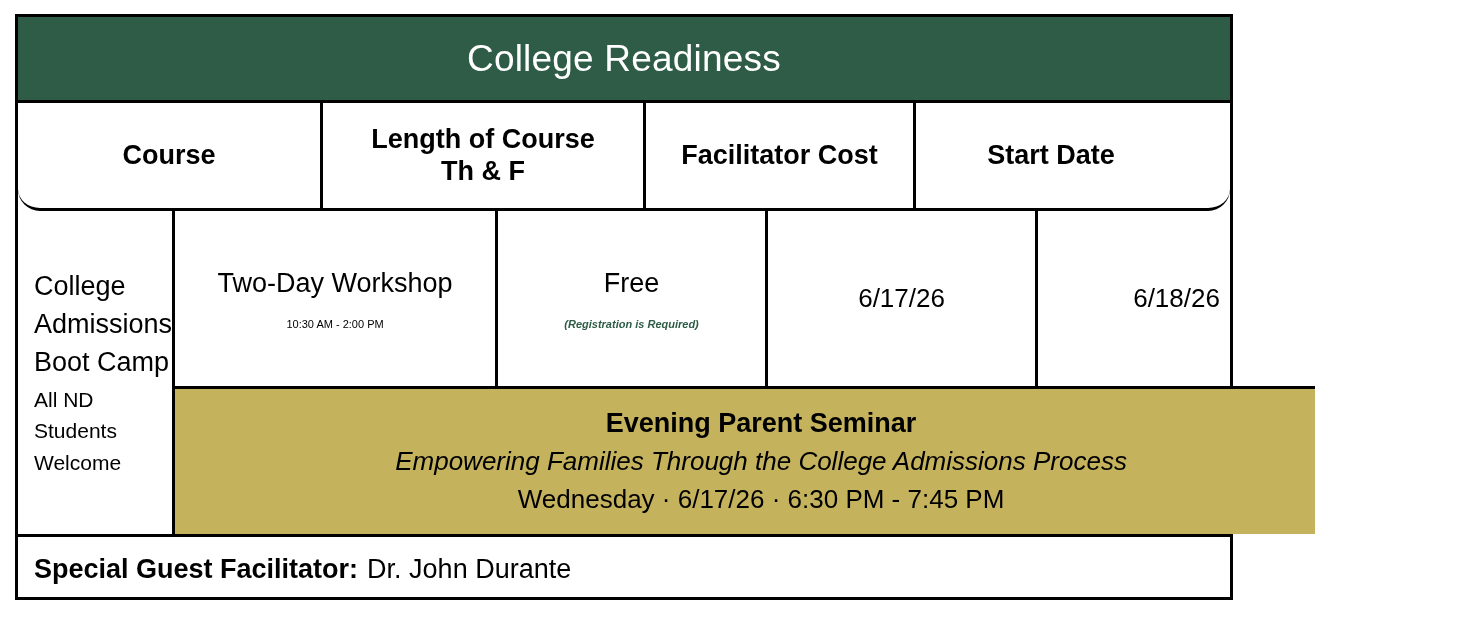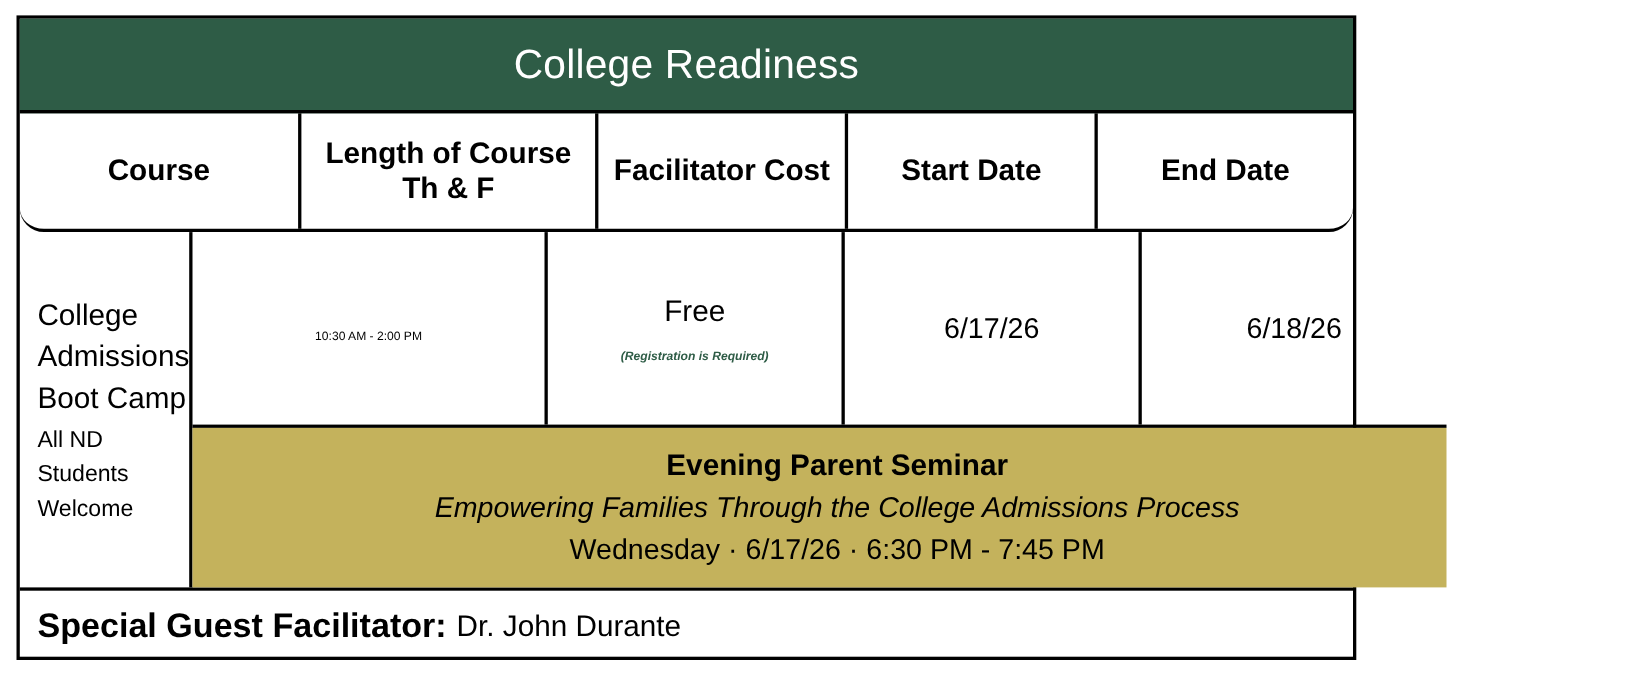--- a/index.html
+++ b/index.html
@@ -164,21 +164,21 @@
 
   
   .footer-row {
     height: 64px;
     display: flex;
     align-items: center;
     padding-left: 16px;
     box-sizing: border-box;
   }
   .footer-label {
-    font-size: 31px;
+    font-size: 27px;
     font-weight: bold;
   }
   .footer-value {
     font-size: 27px;
     font-weight: 400;
     margin-left: 9px;
   }
 </style>
 </head>
 <body>
@@ -195,38 +195,36 @@
     </div>
     <div class="cell col-length col-head">
       <span>Length of Course</span>
       <span class="line2">Th &amp; F</span>
     </div>
     <div class="cell col-cost col-head">
       <span>Facilitator Cost</span>
     </div>
     <div class="cell col-start col-head">
       <span>Start Date</span>
-    </div>
-    <div class="cell col-end col-head">
-      <span>End Date</span>
     </div>
   </div>
 
   <div class="row body-row">
 
     <div class="cell col-course course-cell">
       <div class="course-name">College Admissions
 Boot Camp</div>
       <div class="course-sub">All ND Students Welcome</div>
     </div>
 
     <div class="right-stack">
 
       <div class="detail-row">
         <div class="cell col-length">
+          <div class="cell-main">Two-Day Workshop</div>
           <div class="cell-sub">10:30 AM - 2:00 PM</div>
         </div>
         <div class="cell col-cost">
           <div class="cell-main">Free</div>
           <div class="cell-sub note-green">(Registration is Required)</div>
         </div>
         <div class="cell col-start">
           <div class="cell-main date-val">6/17/26</div>
         </div>
         <div class="cell col-end">

